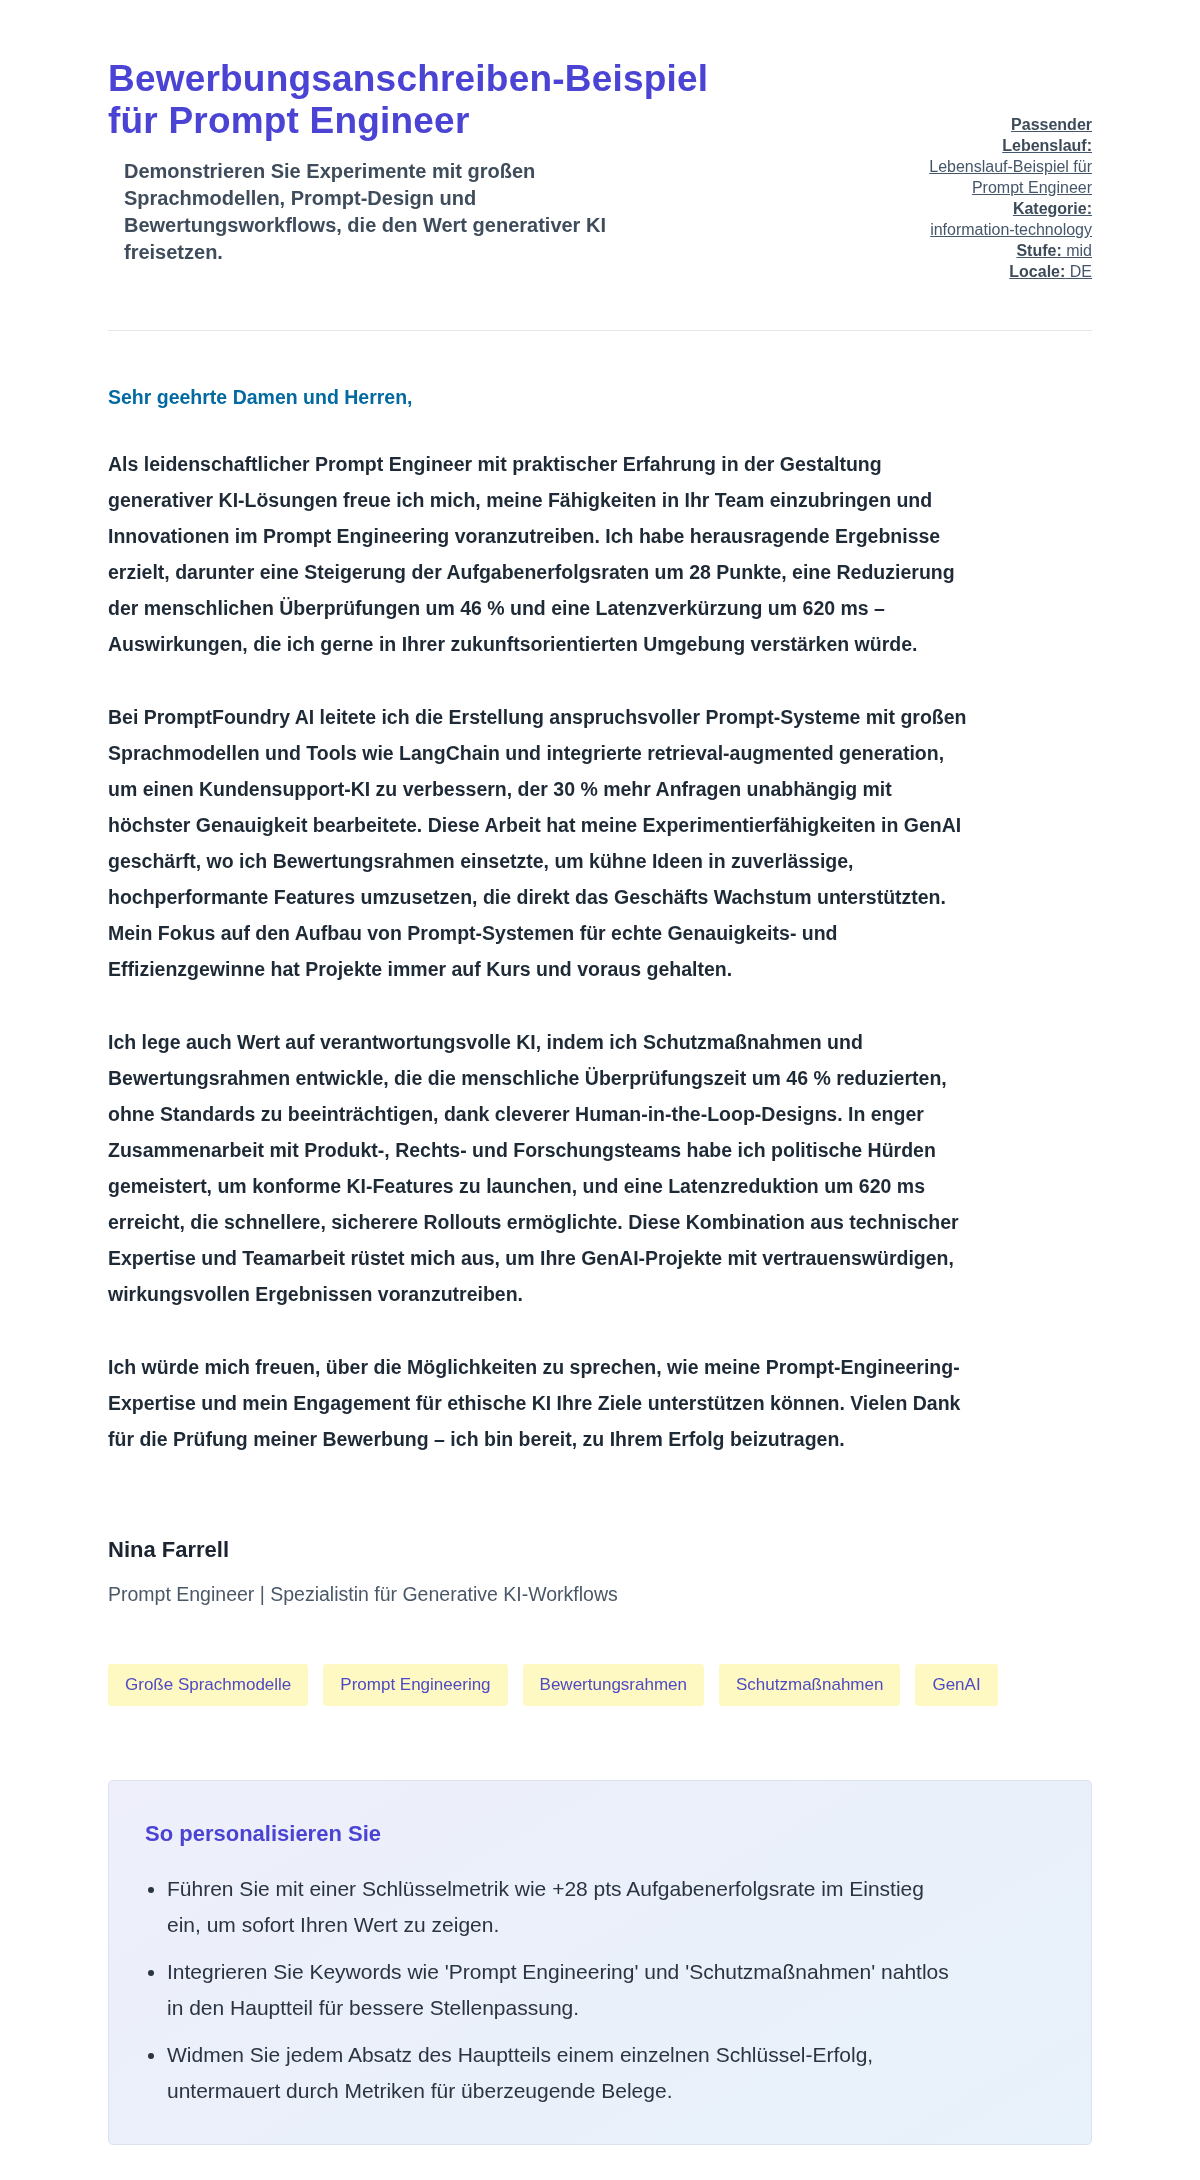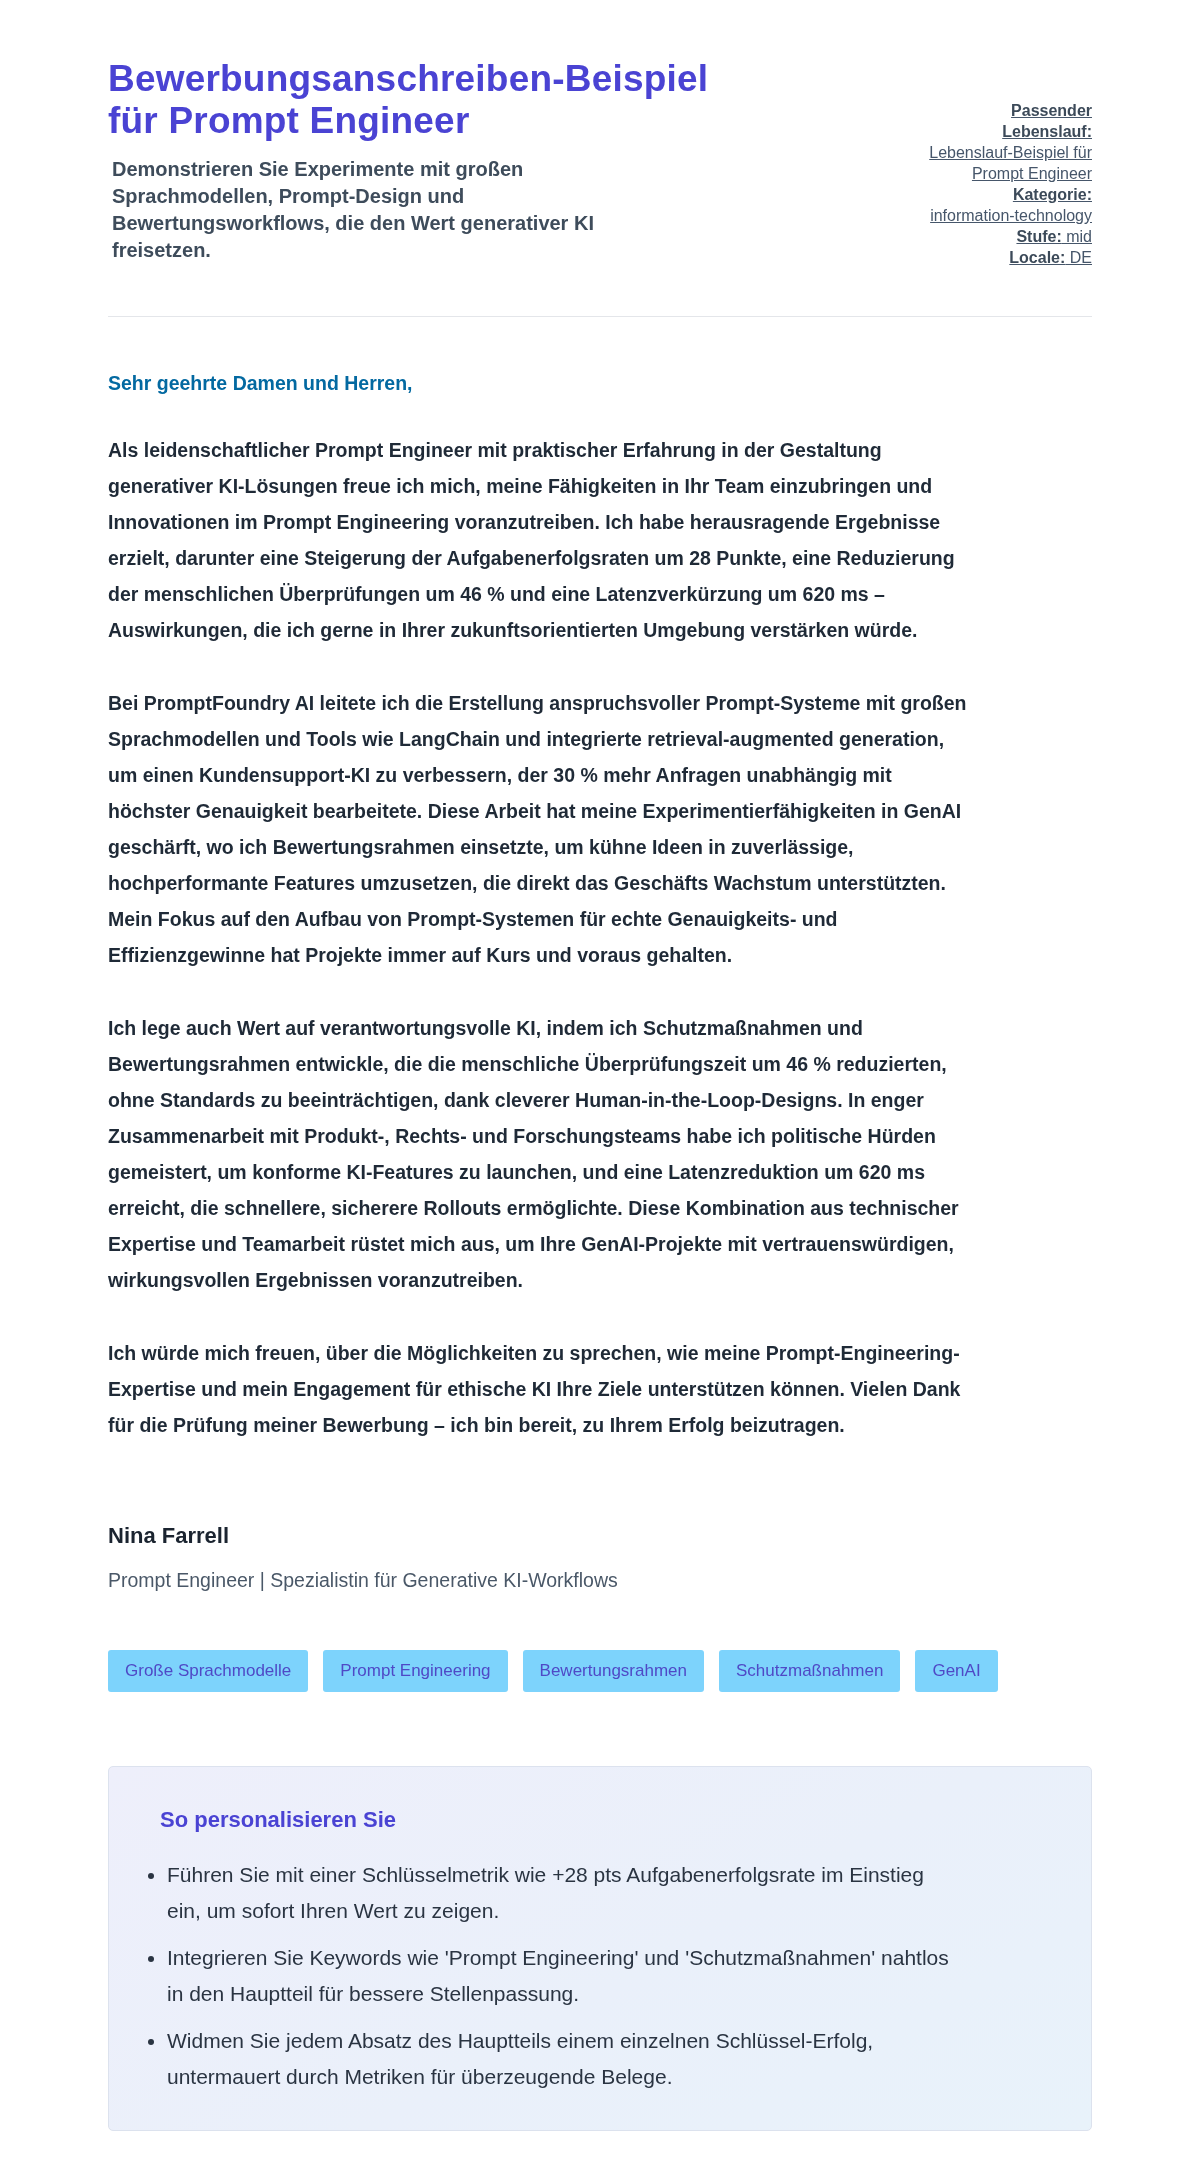--- a/index.html
+++ b/index.html
@@ -29,21 +29,21 @@
   .page-title {
     margin: 0 0 14px 0;
     font-size: 37px;
     line-height: 42px;
     font-weight: bold;
     color: #4a43d3;
     white-space: pre-line;
     letter-spacing: 0.2px;
   }
   .page-subtitle {
-    margin: 4px;
+    margin: 16px;
     font-size: 20px;
     line-height: 27px;
     font-weight: bold;
     color: #3e4c5b;
     white-space: pre-line;
   }
   .meta {
     width: 240px;
     padding-top: 5px;
     text-align: right;
@@ -86,38 +86,38 @@
     color: #4a5868;
   }
   
   .tags {
     display: flex;
     flex-wrap: wrap;
     gap: 15px;
     margin-top: 58px;
   }
   .tag {
-    background: #7dd3fc;
+    background: #fef9c3;
     color: #4f49c6;
     font-size: 17px;
     line-height: 20px;
     padding: 11px 17px;
     border-radius: 3px;
     white-space: nowrap;
   }
   
   .tips {
     margin-top: 74px;
     background: linear-gradient(150deg, #eeeffb 0%, #eaf0fa 55%, #e8f2fa 100%);
     border: 1px solid #dce2ee;
     border-radius: 5px;
     padding: 40px 36px 24px 36px;
   }
   .tips-title {
-    margin: 0 0 24px 15px;
+    margin: 0 0 24px 0;
     font-size: 22px;
     font-weight: bold;
     color: #4a43d3;
   }
   .tips-list {
     margin: 0;
     padding: 0 0 0 22px;
   }
   .tips-list li {
     font-size: 21px;

